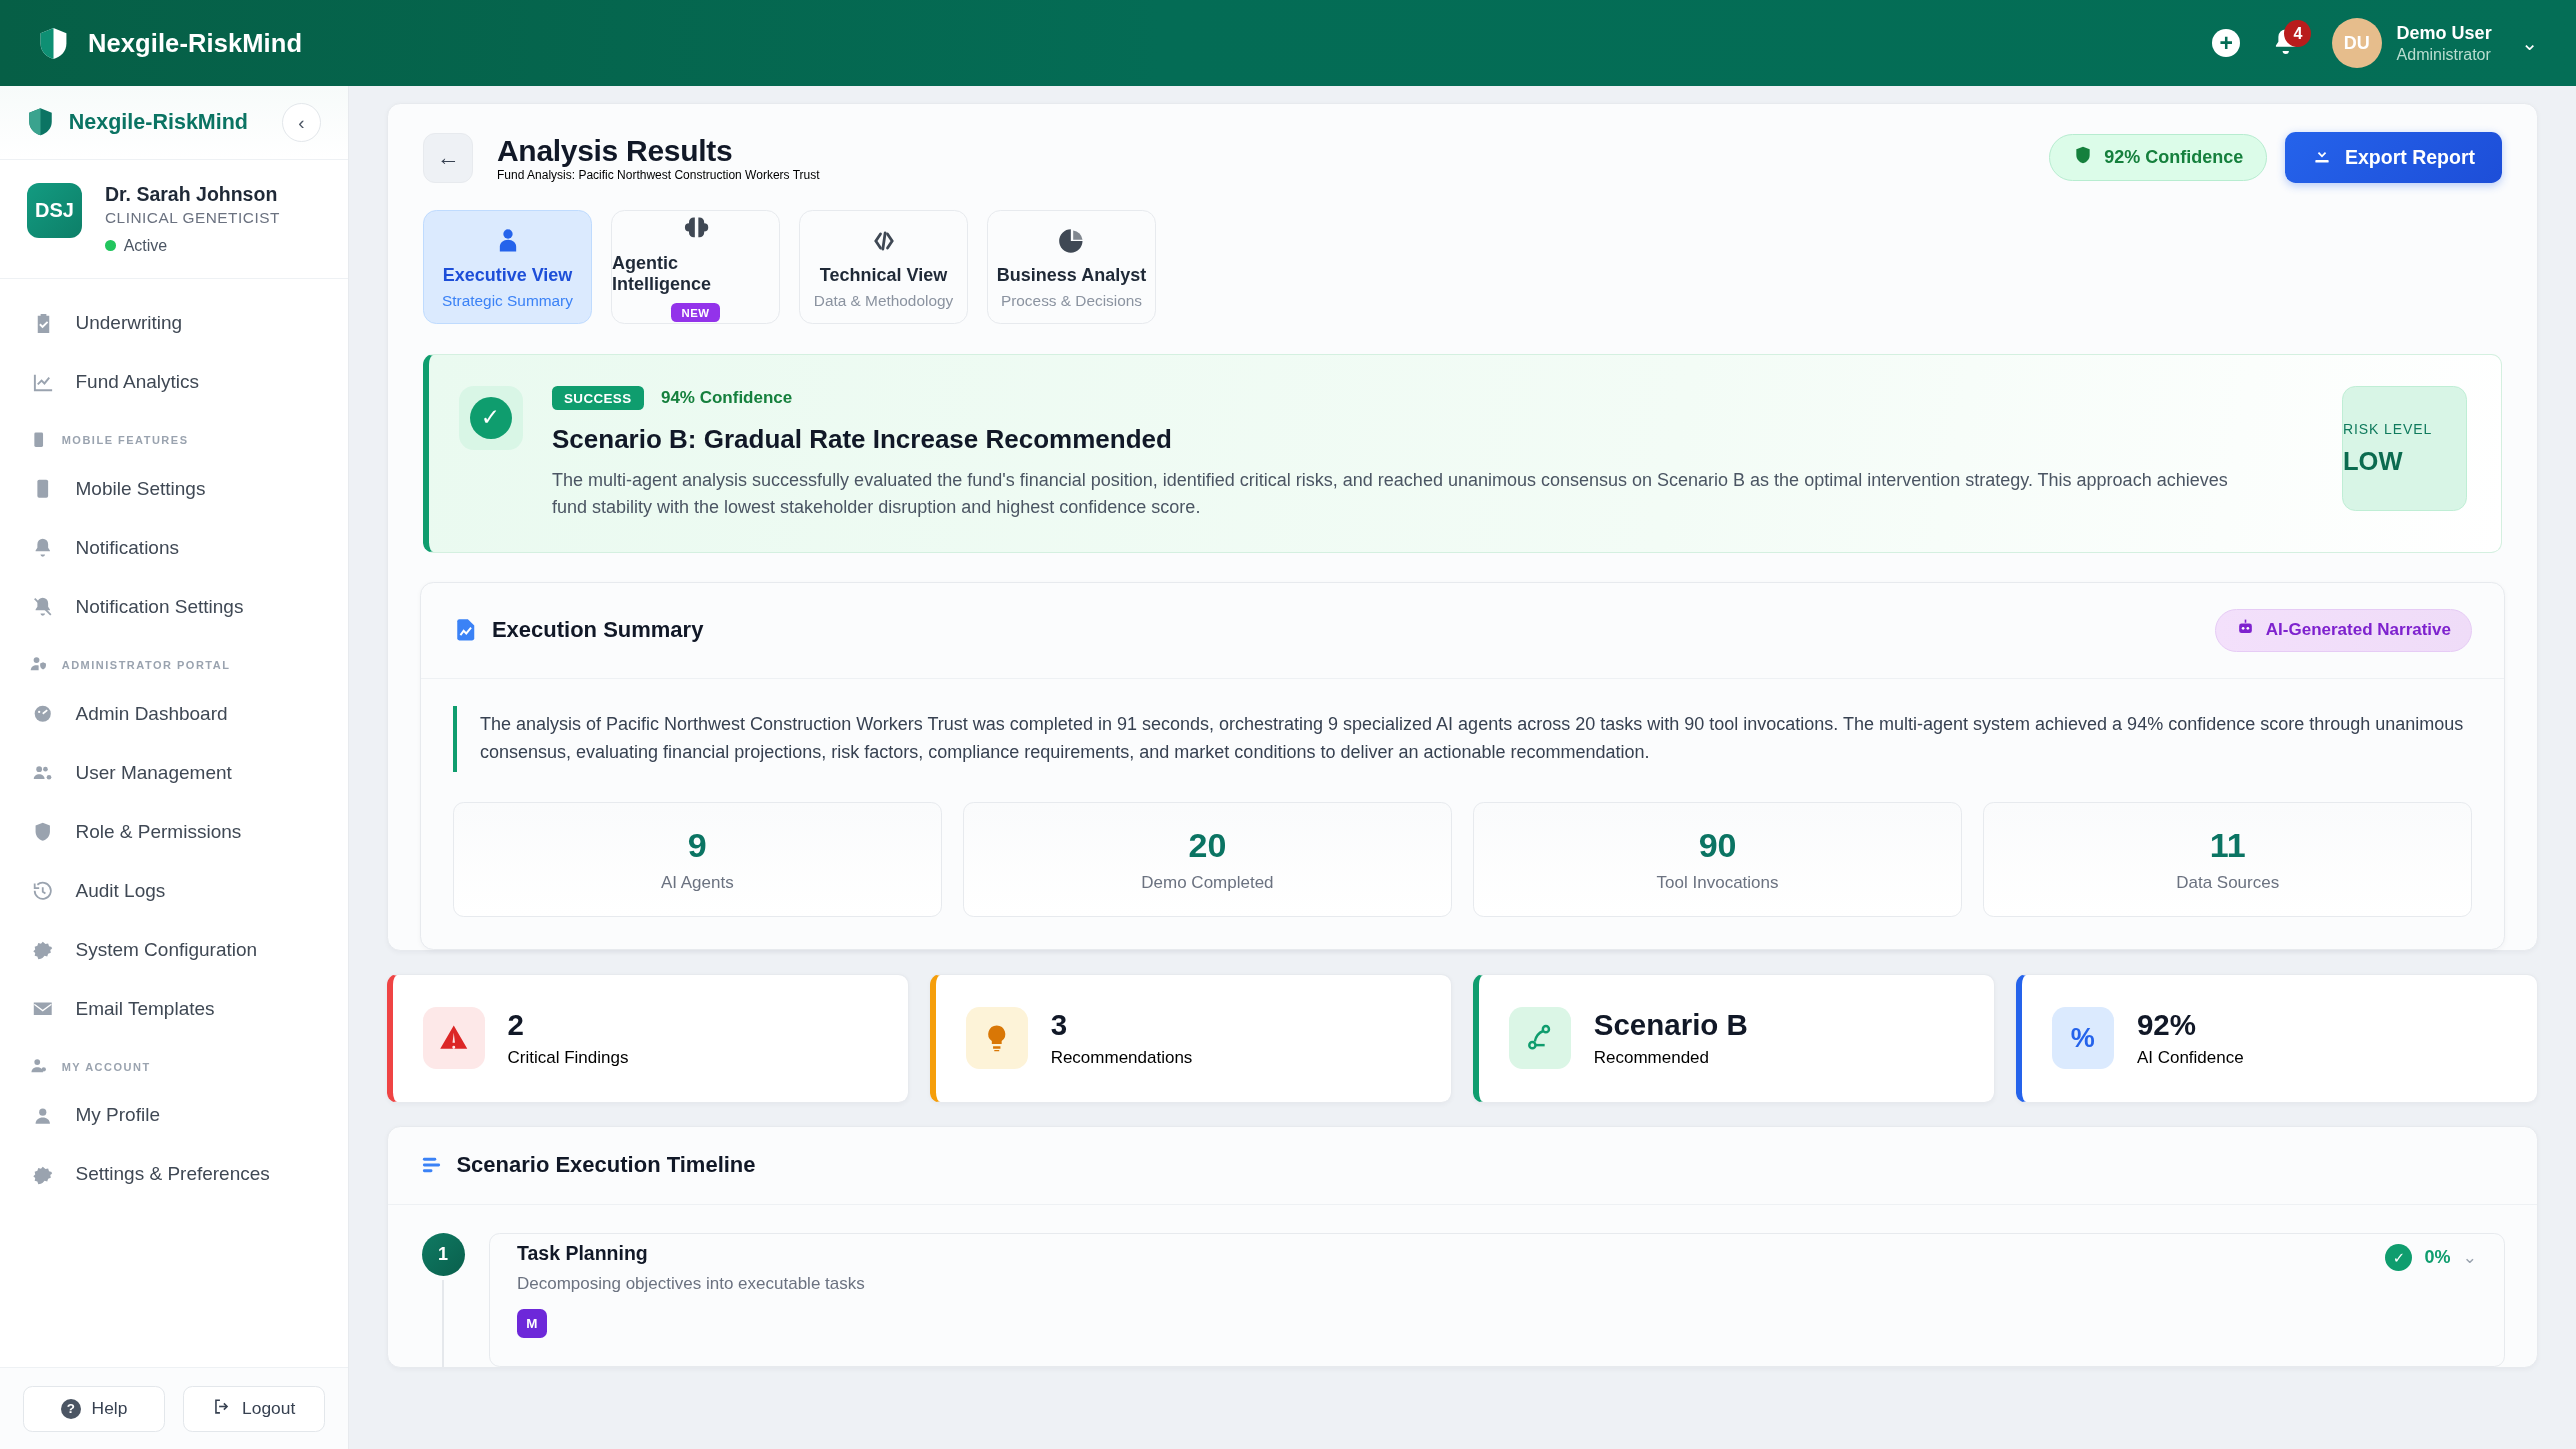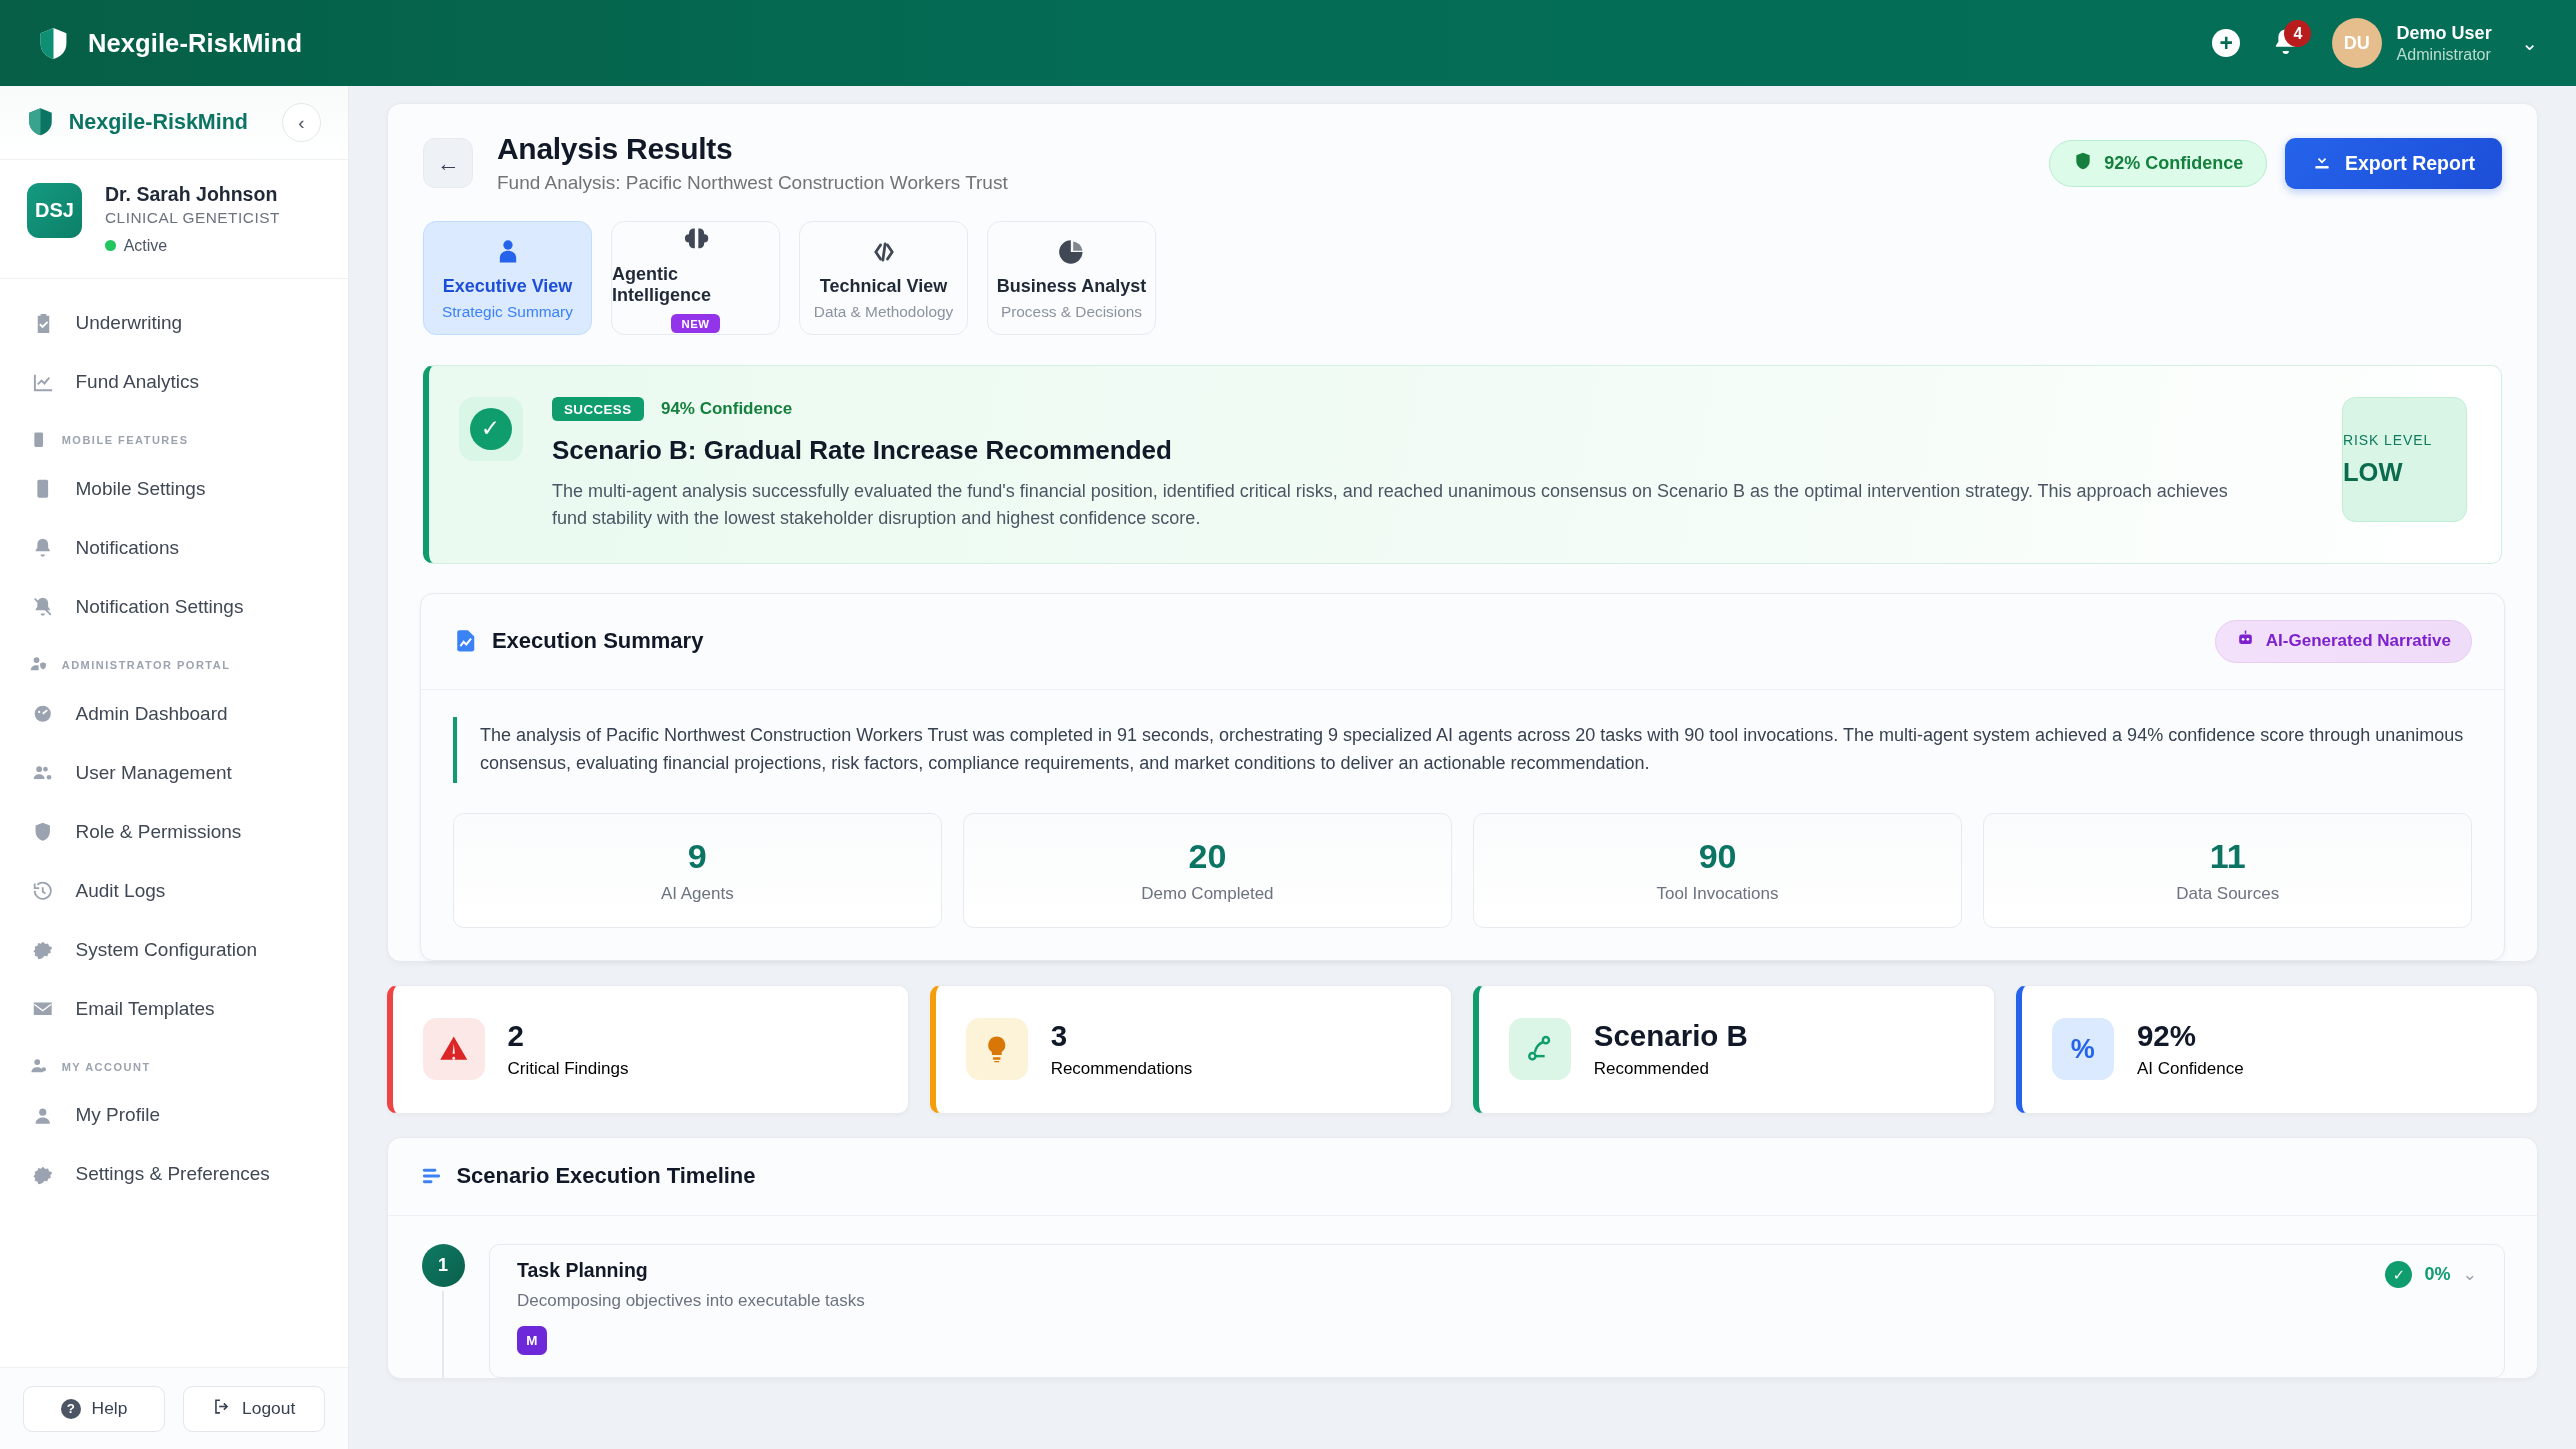--- a/index.html
+++ b/index.html
@@ -112,21 +112,21 @@
     background: #fbfcfd; border: 0.7px solid #e7eaee; border-radius: 13.4px;
     box-shadow: 0 1.3px 5.4px rgba(16,24,40,.04);
   }
   .page-head { display: flex; align-items: center; padding: 28px 35px 27px; }
   .back-btn {
     width: 50px; height: 50px; border-radius: 12px; background: #eef1f5; border: 0.7px solid #e7eaee;
     display: flex; align-items: center; justify-content: center; color: #374151; font-size: 23px; cursor: pointer;
   }
   .page-titles { margin-left: 24px; }
   .page-title { font-size: 30px; font-weight: bold; color: #111827; letter-spacing: -0.3px; }
-  .page-sub { font-size: 19px; color: #737373; margin-top: 6px; }
+  .page-sub { font-size: 12px; color: #000000; }
   .head-right { margin-left: auto; display: flex; align-items: center; gap: 17.4px; }
   .conf-pill {
     display: flex; align-items: center; gap: 10.7px; height: 47px; padding: 0 23px;
     background: #dcfce9; border: 0.7px solid #b7ecd0; border-radius: 670px;
     color: #15803d; font-size: 18px; font-weight: bold; cursor: pointer;
   }
   .export-btn {
     display: flex; align-items: center; gap: 13.4px; height: 51px; padding: 0 27px;
     background: linear-gradient(135deg,#2563eb,#1d4ed8); color: #fff;
     border-radius: 10.7px; font-size: 19.5px; font-weight: bold; cursor: pointer;
@@ -228,21 +228,21 @@
   .tl-item { display: flex; gap: 23px; position: relative; }
   .tl-left { width: 46px; flex: 0 0 auto; display: flex; flex-direction: column; align-items: center; }
   .tl-num {
     width: 43px; height: 43px; border-radius: 50%;
     background: linear-gradient(135deg,#0f7a63,#0a5f4c); color: #fff;
     font-size: 18px; font-weight: bold; display: flex; align-items: center; justify-content: center;
   }
   .tl-line { width: 2px; flex: 1; background: #e5e8ec; margin-top: 4px; }
   .tl-card {
     flex: 1; background: #fbfcfd; border: 0.7px solid #e7eaee; border-radius: 10.7px;
-    padding: 14px 27px; display: flex; align-items: flex-start; min-height: 134px;
+    padding: 8px 27px; display: flex; align-items: flex-start; min-height: 134px;
   }
   .tl-name { font-size: 19.5px; font-weight: bold; color: #111827; }
   .tl-desc { font-size: 17px; color: #6b7280; margin-top: 9.4px; }
   .tl-chip {
     margin-top: 14.8px; width: 29.5px; height: 29.5px; border-radius: 6.7px; background: #6d28d9;
     color: #fff; font-size: 13.4px; font-weight: bold; display: flex; align-items: center; justify-content: center;
   }
   .tl-right { margin-left: auto; display: flex; align-items: center; gap: 12px; padding-top: 2.7px; }
   .tl-check {
     width: 27px; height: 27px; border-radius: 50%; background: #0f9d6e; color: #fff;

